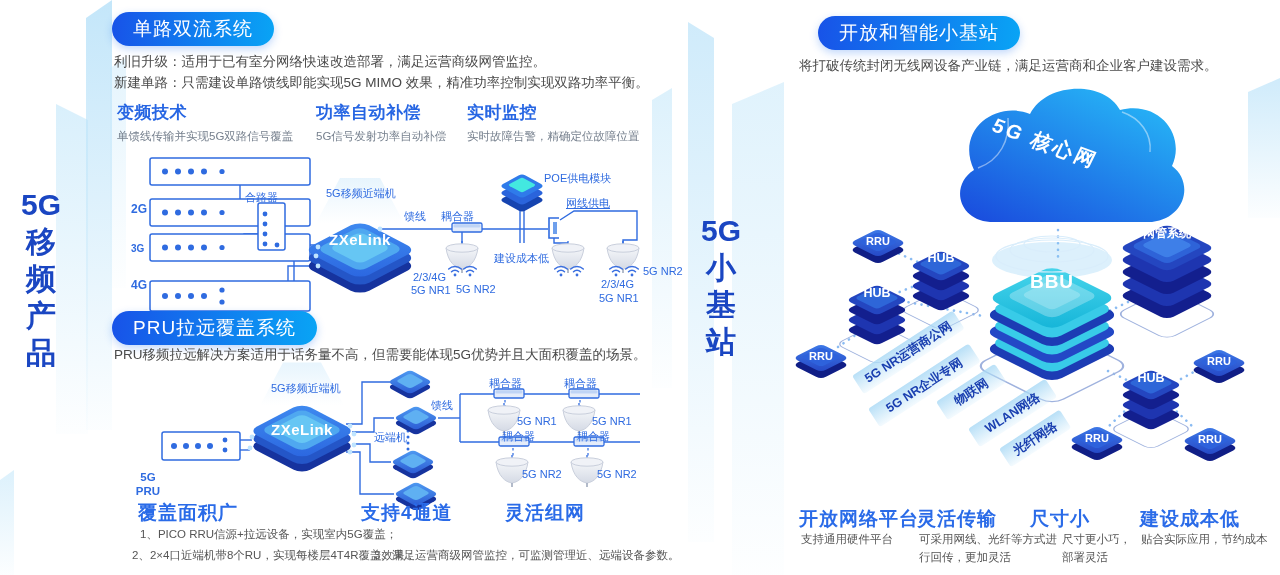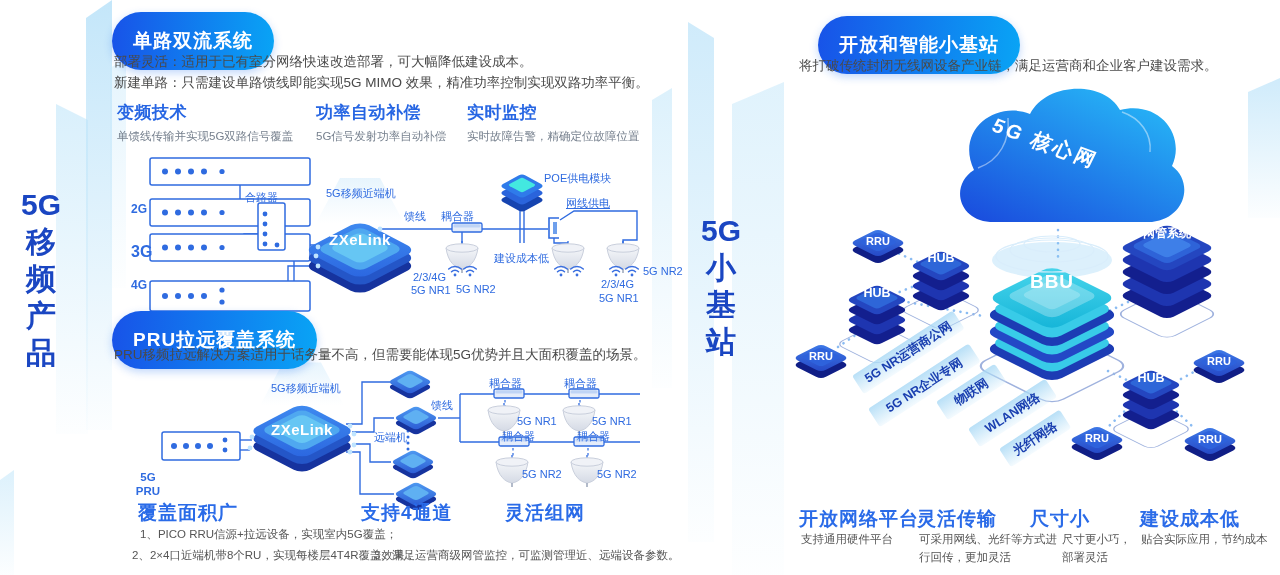--- a/index.html
+++ b/index.html
@@ -1,21 +1,21 @@
 <!DOCTYPE html>
 <html><head>
 <meta charset="utf-8">
 <style>
   html,body{margin:0;padding:0;background:#fff;}
   #canvas{position:relative;width:1280px;height:575px;background:#ffffff;overflow:hidden;
     font-family:"Liberation Sans","DejaVu Sans",sans-serif;}
   .prism{position:absolute;z-index:0;}
   svg.diagram{position:absolute;z-index:1;}
   .badge{position:absolute;z-index:3;background:linear-gradient(93deg,#1853E8,#09A4F5);color:#fff;
-    font-weight:bold;font-size:19px;padding:16px 21px;border-radius:999px;letter-spacing:1px;
+    font-weight:normal;font-size:19px;padding:4px 21px;border-radius:999px;letter-spacing:1px;
     box-shadow:0 3px 8px rgba(30,110,240,.28);white-space:nowrap;}
   .desc{position:absolute;font-size:13.5px;color:#4A4A4A;z-index:3;white-space:nowrap;}
   .feat{position:absolute;z-index:3;}
   .feat-title{font-size:17px;font-weight:bold;color:#2766E3;letter-spacing:.5px;white-space:nowrap;}
   .feat-desc{font-size:11.5px;color:#76808E;margin-top:5px;white-space:nowrap;}
   .lbl{position:absolute;font-size:11px;color:#2F6BE0;white-space:nowrap;z-index:3;}
   .lbl.b{font-weight:bold;margin-top:38px;}
   .wlbl{position:absolute;color:#fff;font-weight:bold;text-align:center;z-index:3;white-space:nowrap;}
   .hl{position:absolute;font-size:19px;font-weight:bold;color:#2A6BE8;z-index:3;letter-spacing:1px;white-space:nowrap;}
   .note{position:absolute;font-size:11.5px;color:#555;z-index:3;white-space:nowrap;}
@@ -54,21 +54,21 @@
     <span>品</span>
   </div>
   <div class="vtitle" style="left:701px;top:212px;">
     <span>5G</span>
     <span>小</span>
     <span>基</span>
     <span>站</span>
   </div>
 
   <div class="badge" style="left:112px;top:12px;">单路双流系统</div>
-  <div class="desc" style="left:114px;top:53px;">部署灵活：适用于已有室分网络快速改造部署，可大幅降低建设成本。</div>
+  <div class="desc" style="left:114px;top:53px;">利旧升级：适用于已有室分网络快速改造部署，满足运营商级网管监控。</div>
   <div class="desc" style="left:114px;top:74px;">新建单路：只需建设单路馈线即能实现5G MIMO 效果，精准功率控制实现双路功率平衡。</div>
 
   <div class="feat" style="left:117px;top:101px;">
     <div class="feat-title">变频技术</div>
     <div class="feat-desc">单馈线传输并实现5G双路信号覆盖</div>
   </div>
   <div class="feat" style="left:316px;top:101px;">
     <div class="feat-title">功率自动补偿</div>
     <div class="feat-desc">5G信号发射功率自动补偿</div>
   </div>
@@ -282,21 +282,21 @@
     <use href="#cpl" transform="translate(584,394)"></use>
     <use href="#cpl" transform="translate(514,442)"></use>
     <use href="#cpl" transform="translate(589,442)"></use>
     <use href="#ant" transform="translate(504,410)"></use>
     <use href="#ant" transform="translate(579,410)"></use>
     <use href="#ant" transform="translate(512,462)"></use>
     <use href="#ant" transform="translate(587,462)"></use>
   </svg>
 
   <div class="lbl b" style="left:131px;top:164px;font-size:12px;">2G</div>
-  <div class="lbl b" style="left:131px;top:205px;font-size:16px;">3G</div>
+  <div class="lbl b" style="left:131px;top:205px;font-size:10px;">3G</div>
   <div class="lbl b" style="left:131px;top:240px;font-size:12px;">4G</div>
   <div class="lbl b" style="left:131px;top:289px;font-size:12px;">5G</div>
   <div class="lbl" style="left:245px;top:190px;">合路器</div>
   <div class="lbl" style="left:326px;top:186px;">5G移频近端机</div>
   <div class="brand" style="left:312px;top:231px;width:96px;">ZXeLink</div>
   <div class="lbl" style="left:404px;top:209px;">馈线</div>
   <div class="lbl" style="left:441px;top:209px;">耦合器</div>
   <div class="lbl" style="left:544px;top:171px;">POE供电模块</div>
   <div class="lbl" style="left:566px;top:196px;text-decoration:underline;">网线供电</div>
   <div class="lbl" style="left:494px;top:251px;">建设成本低</div>

